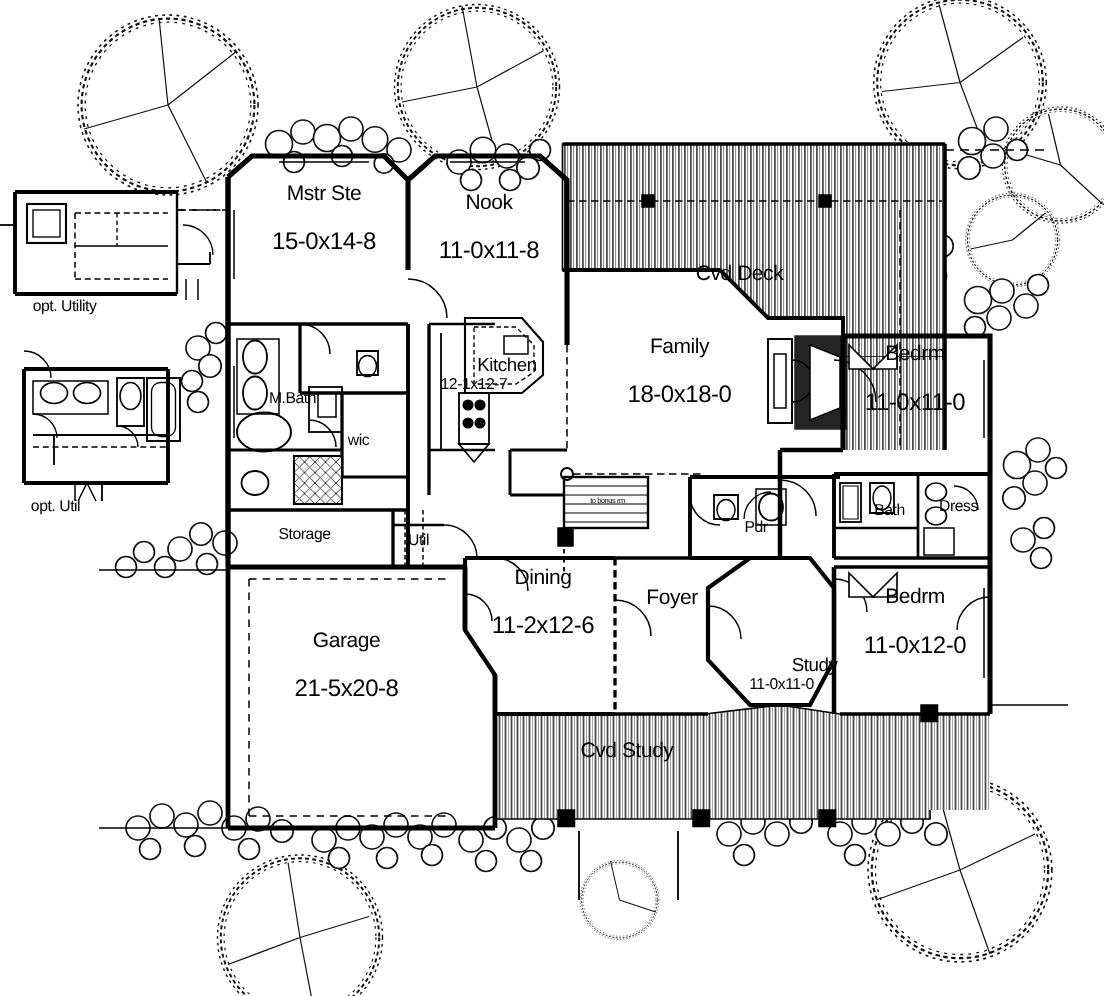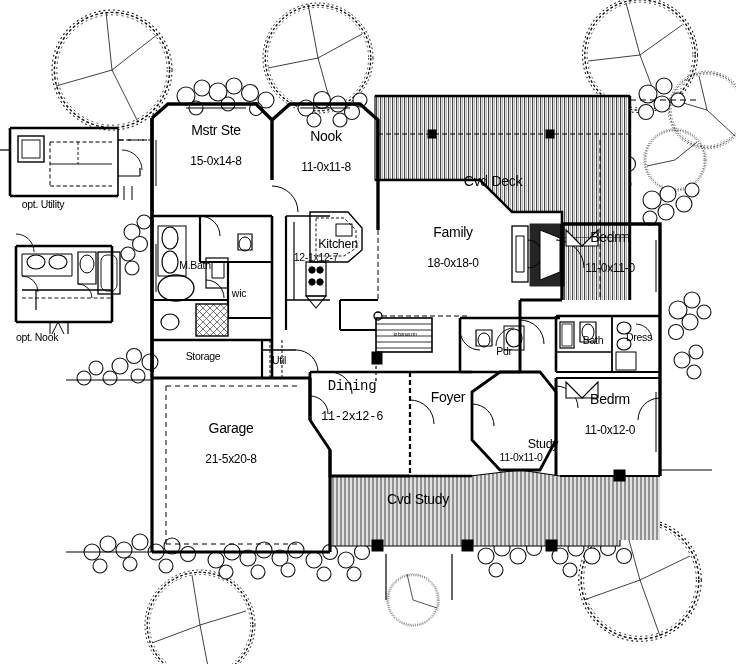--- a/index.html
+++ b/index.html
@@ -19,21 +19,21 @@
     color:#000;
     white-space:nowrap;
     line-height:1.08;
     letter-spacing:-0.3px;
     transform:translate(-50%,-50%);
     pointer-events:none;
   }
   .lbl .nm{display:block;}
   .lbl .dim{display:block;}
   .sz-lg .nm{font-size:14px;}
-  .sz-lg .dim{font-size:12px;margin-top:17px;}
+  .sz-lg .dim{font-size:16px;margin-top:17px;}
   .sz-md .nm{font-size:12.5px;padding-left:44px;}
   .sz-md .dim{font-size:10.5px;}
   .sz-sm .nm{font-size:10.5px;}
   .sz-tiny .nm{font-size:5px;}
 </style>
 </head>
 <body>
 
 <div id="plan-root">
 
@@ -516,21 +516,21 @@
       <div class="lbl sz-sm" style="left: 583px; top: 341px; padding-left: 20px;">
         <span class="nm">Bath</span>
       </div>
       <div class="lbl sz-sm" style="left: 639px; top: 338px;">
         <span class="nm">Dress</span>
       </div>
       <div class="lbl sz-lg" style="left: 610px; top: 415px;">
         <span class="nm">Bedrm</span>
         <span class="dim">11-0x12-0</span>
       </div>
-      <div class="lbl sz-lg" style="left: 352px; top: 402px; font-family: Liberation Mono, monospace;">
+      <div class="lbl sz-lg" style="left: 362px; top: 402px;">
         <span class="nm">Dining</span>
         <span class="dim">11-2x12-6</span>
       </div>
       <div class="lbl sz-lg" style="left: 448px; top: 398px;">
         <span class="nm">Foyer</span>
       </div>
       <div class="lbl sz-md" style="left: 521px; top: 450px;">
         <span class="nm">Study</span>
         <span class="dim">11-0x11-0</span>
       </div>
@@ -541,17 +541,17 @@
       <div class="lbl sz-lg" style="left: 418px; top: 500px;">
         <span class="nm">Cvd Study</span>
       </div>
       <div class="lbl sz-tiny" style="left: 405px; top: 335px;">
         <span class="nm">to bonus rm</span>
       </div>
       <div class="lbl sz-sm" style="left: 43px; top: 205px;">
         <span class="nm">opt. Utility</span>
       </div>
       <div class="lbl sz-sm" style="left: 37px; top: 338px;">
-        <span class="nm">opt. Nook</span>
+        <span class="nm">opt. Util</span>
       </div>
     </div>
 
 </div>
 
 </body></html>

